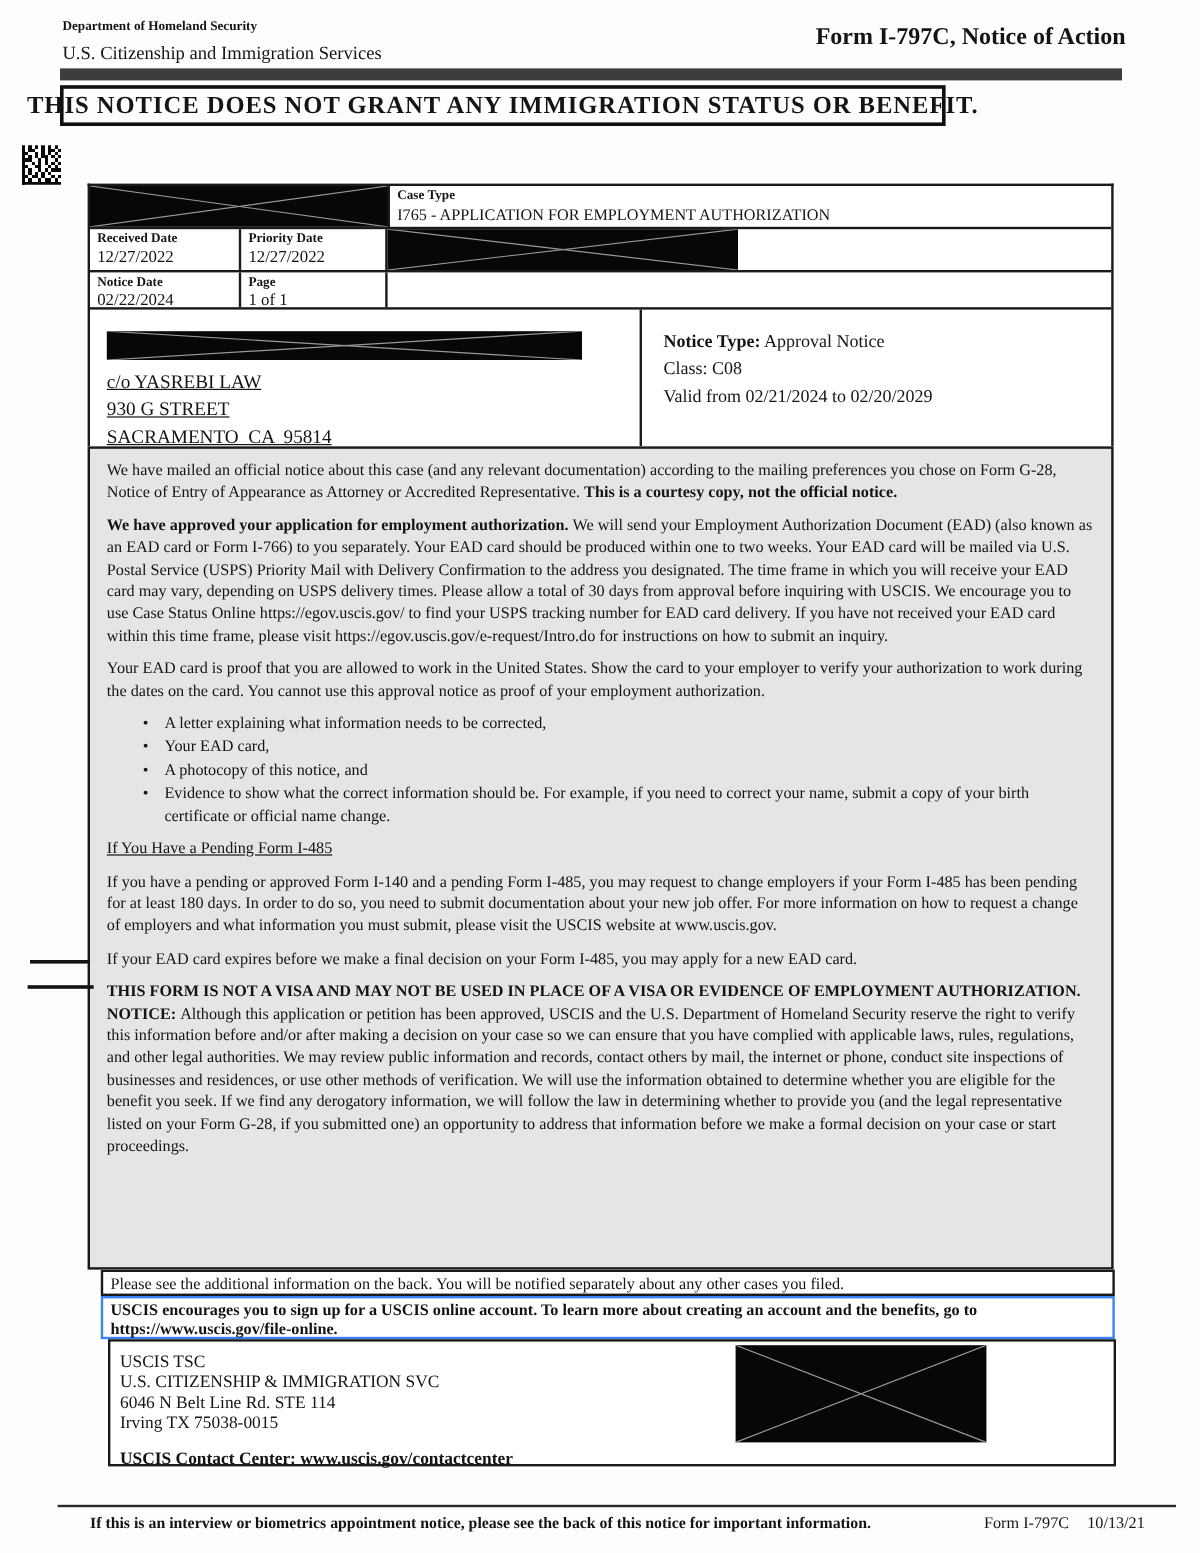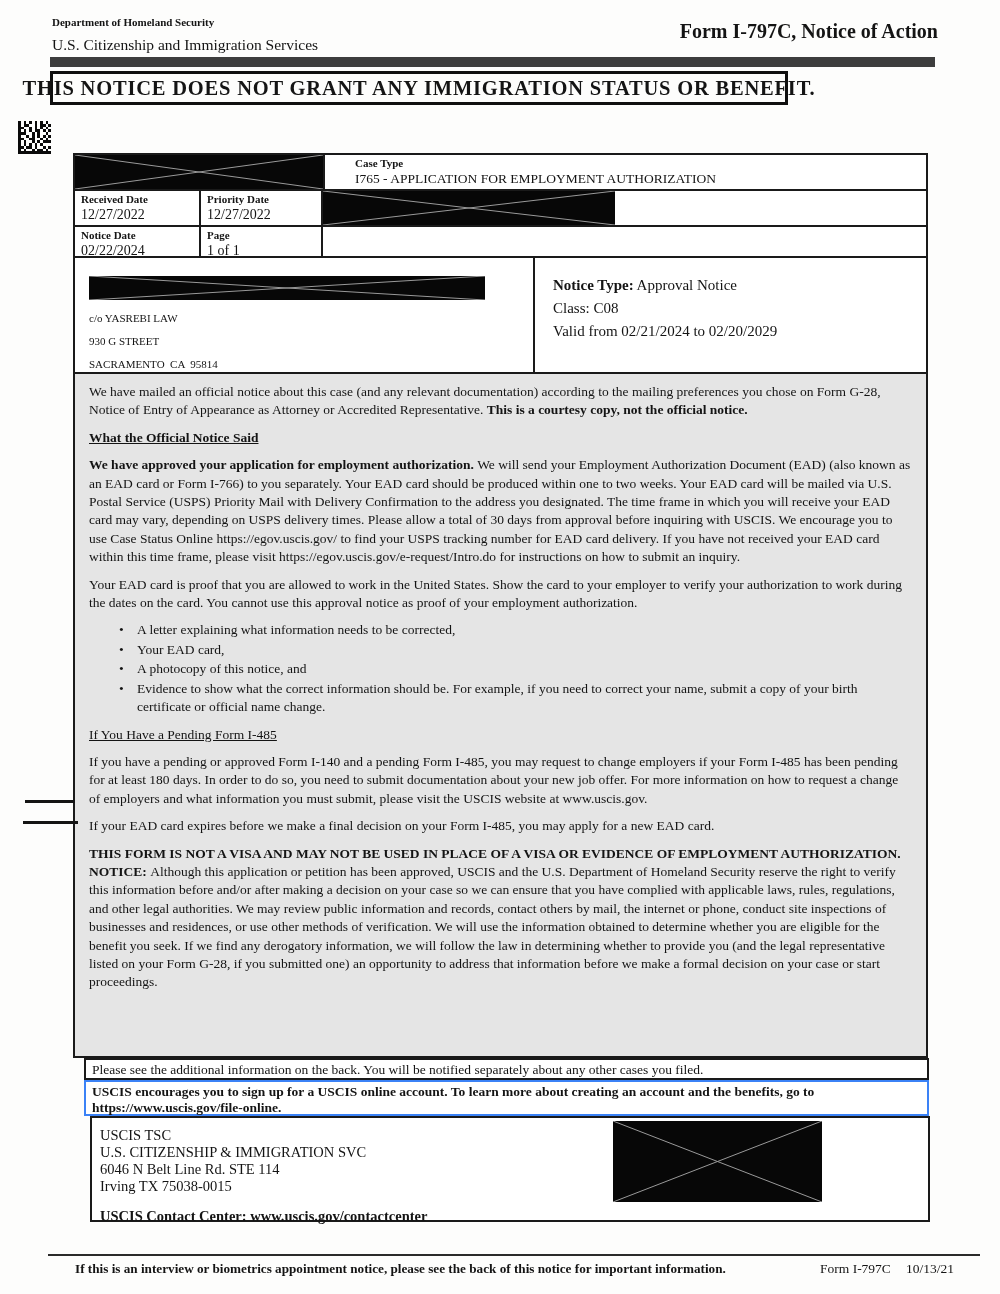--- a/index.html
+++ b/index.html
@@ -44,30 +44,30 @@
   .ct-row { display: flex; border-bottom: 2px solid #1a1a1a; }
   .ct-cell { position: relative; }
   .b-right { border-right: 2px solid #1a1a1a; }
   .ct-label { font-weight: bold; font-size: 11px; line-height: 13px; padding: 2px 0 0 6px; }
   .ct-value { font-size: 14px; line-height: 16px; padding: 1px 0 0 6px; }
   .row1 { height: 36px; }
   .row2, .row3 { height: 36px; }
   .row3 { height: 31px; }
   .row4 { height: 114px; border-bottom: none; }
   .cell-receipt { width: 250px; }
-  .cell-case { flex: 1; margin-left: 24px; }
+  .cell-case { flex: 1; }
   .c-small1 { width: 126px; }
   .c-small2 { width: 122px; }
   .c-rest { flex: 1; }
   .name-redaction { width: 292px; height: 100%; }
   .case-type-value { font-size: 13.5px; padding: 1px 0 0 6px; }
 
   .addr-cell { width: 460px; padding: 18px 0 0 14px; }
   .addr-redaction { width: 396px; height: 24px; margin-bottom: 7px; }
-  .addr-line { font-size: 11px; line-height: 23px; }
+  .addr-line { font-size: 16px; line-height: 23px; text-decoration: underline; }
   .pre { white-space: pre-wrap; }
   .ntype-cell { flex: 1; padding: 16px 0 0 18px; font-size: 15px; line-height: 23px; }
 
   
   .main-box {
     left: 73px; top: 372px; width: 855px; height: 686px;
     border: 2px solid #1a1a1a; background: #e5e5e5;
     padding: 9px 14px 0 14px;
     font-size: 13.5px; line-height: 18.4px;
     overflow: hidden;
@@ -231,21 +231,20 @@
     <div class="ct-cell ntype-cell">
       <div><b>Notice Type:</b><span> Approval Notice</span></div>
       <div>Class: C08</div>
       <div>Valid from 02/21/2024 to 02/20/2029</div>
     </div>
   </div>
 </div>
 
 <div class="abs main-box">
   <p><span>We have mailed an official notice about this case (and any relevant documentation) according to the mailing preferences you chose on Form G-28, Notice of Entry of Appearance as Attorney or Accredited Representative. </span><b>This is a courtesy copy, not the official notice.</b></p>
-  <div class="sec-head bold">What the Official Notice Said</div>
   <p><b>We have approved your application for employment authorization. </b><span>We will send your Employment Authorization Document (EAD) (also known as an EAD card or Form I-766) to you separately. Your EAD card should be produced within one to two weeks. Your EAD card will be mailed via U.S. Postal Service (USPS) Priority Mail with Delivery Confirmation to the address you designated. The time frame in which you will receive your EAD card may vary, depending on USPS delivery times. Please allow a total of 30 days from approval before inquiring with USCIS. We encourage you to use Case Status Online https://egov.uscis.gov/ to find your USPS tracking number for EAD card delivery. If you have not received your EAD card within this time frame, please visit https://egov.uscis.gov/e-request/Intro.do for instructions on how to submit an inquiry.</span></p>
   <p>Your EAD card is proof that you are allowed to work in the United States. Show the card to your employer to verify your authorization to work during the dates on the card. You cannot use this approval notice as proof of your employment authorization.</p>
   <div class="bullets">
     <div class="bullet-row">
         <span class="bullet-dot">•</span>
         <span class="bullet-text">A letter explaining what information needs to be corrected,</span>
       </div>
     <div class="bullet-row">
         <span class="bullet-dot">•</span>
         <span class="bullet-text">Your EAD card,</span>

